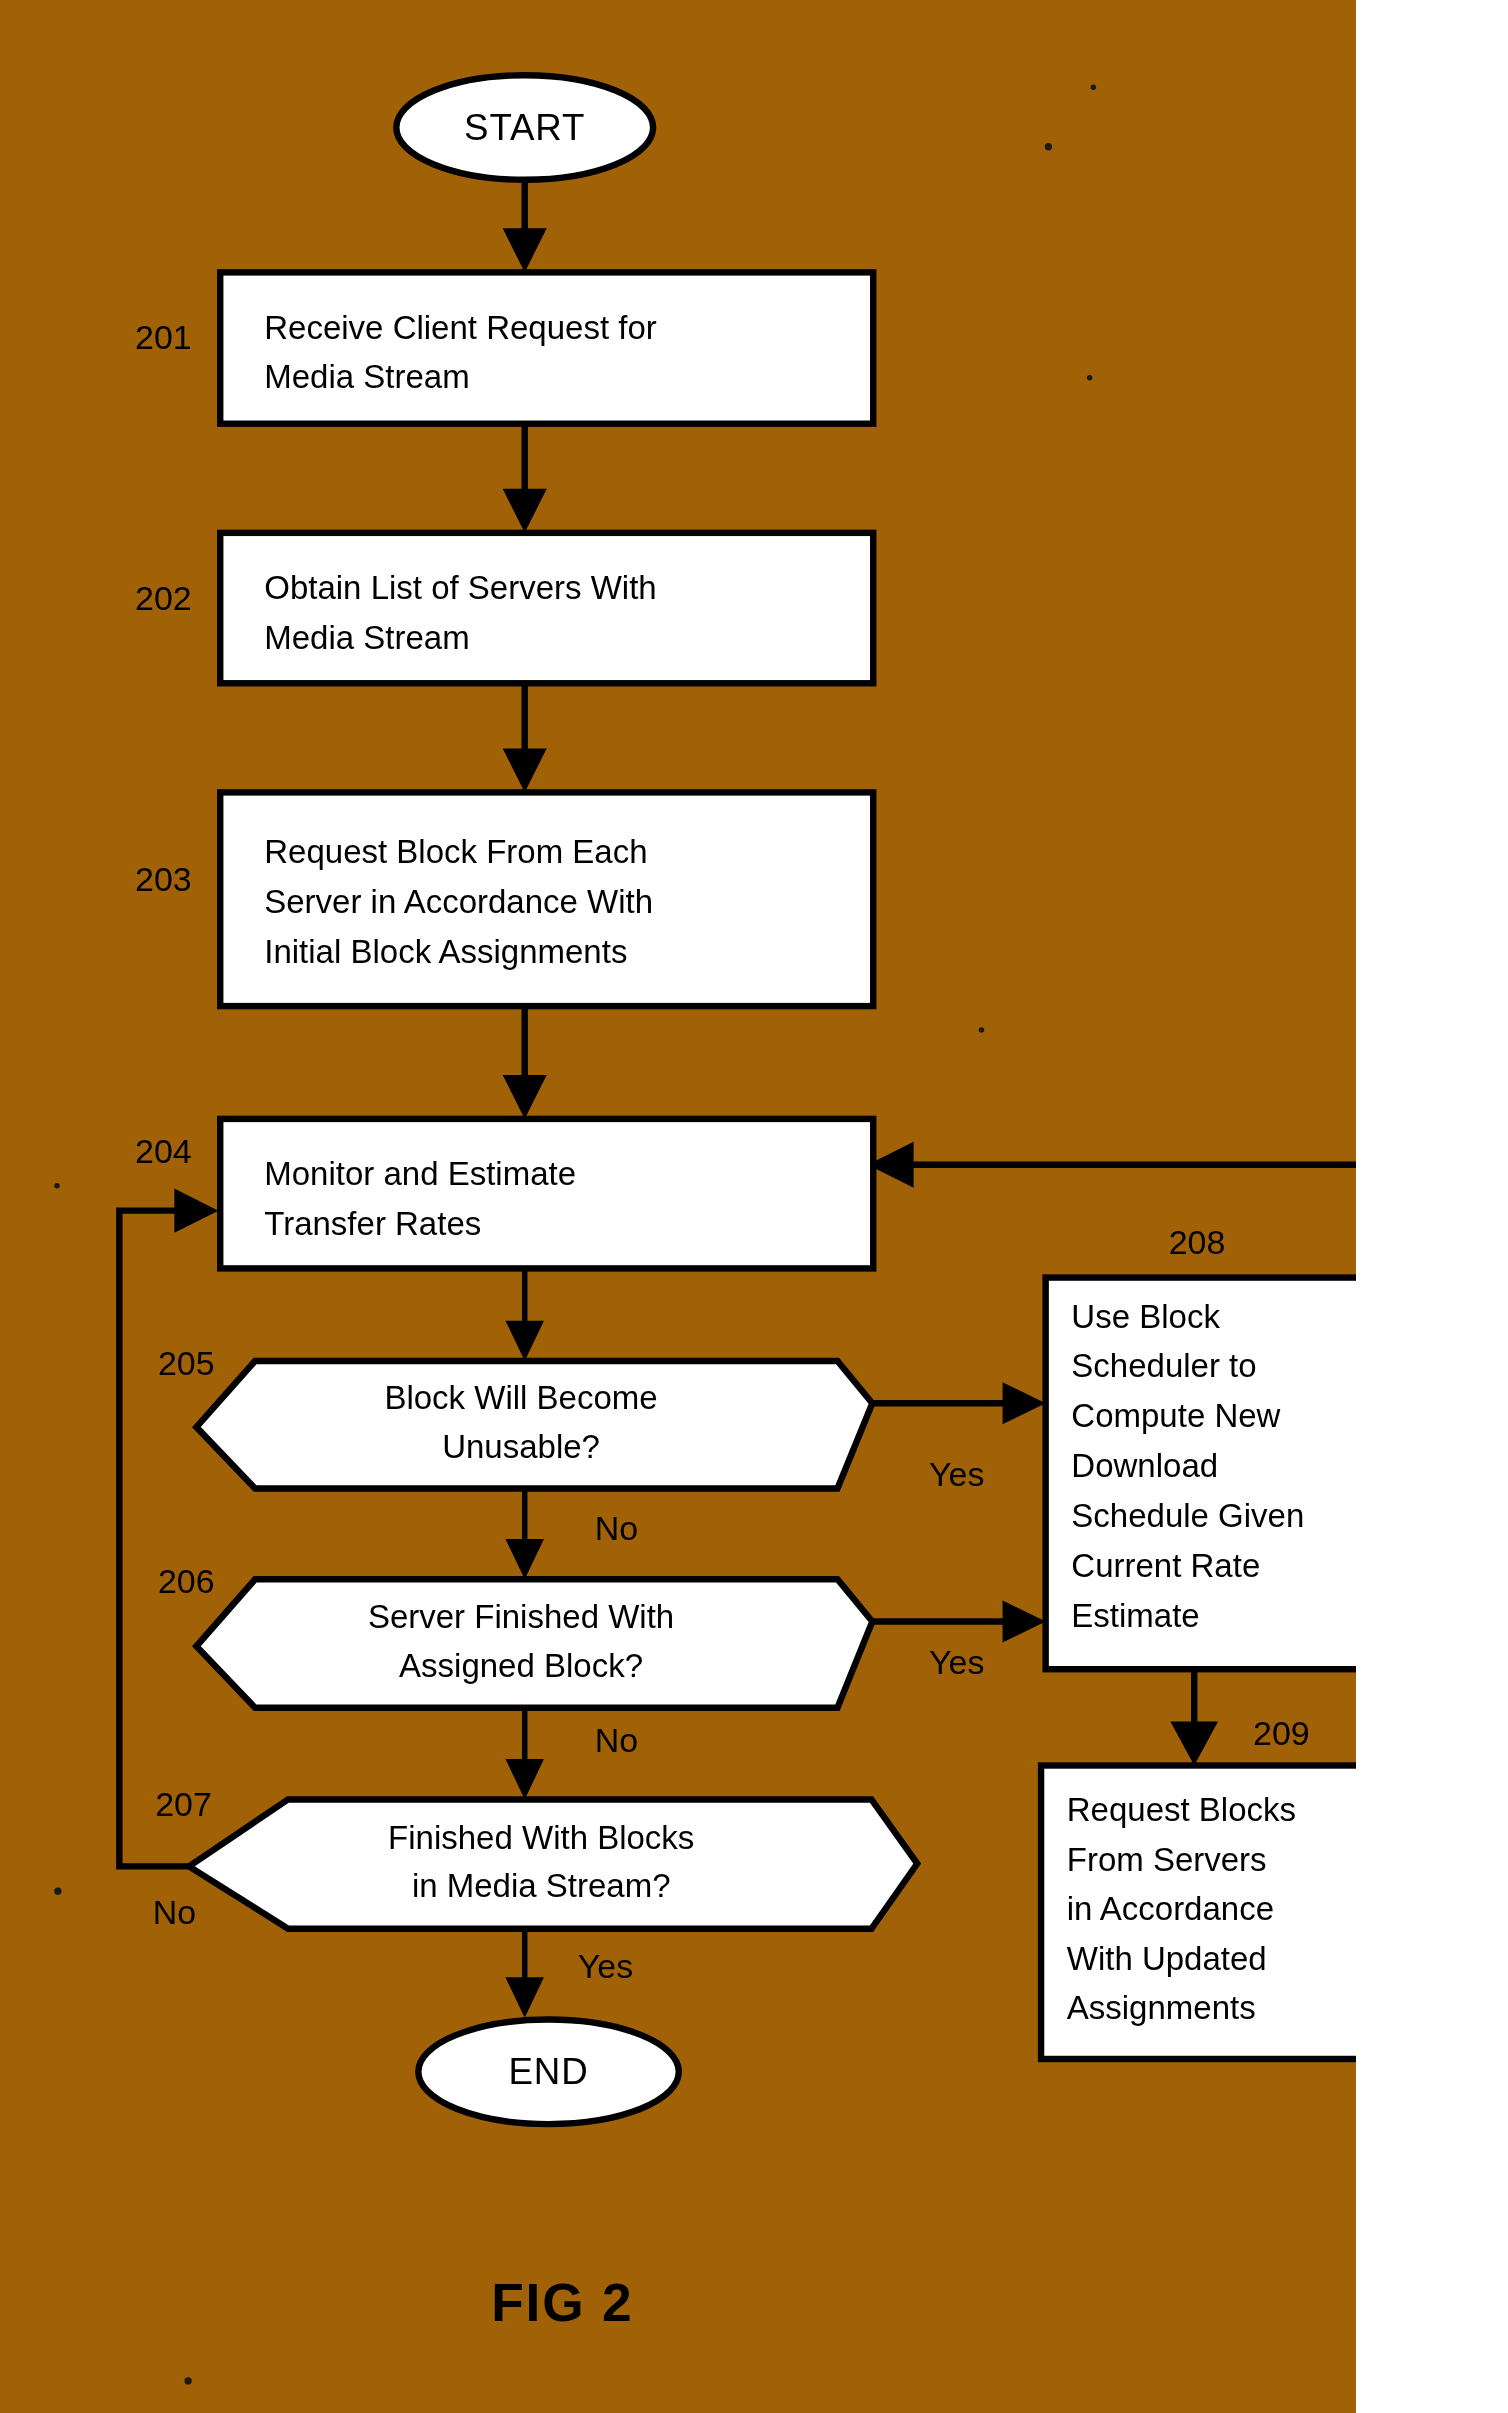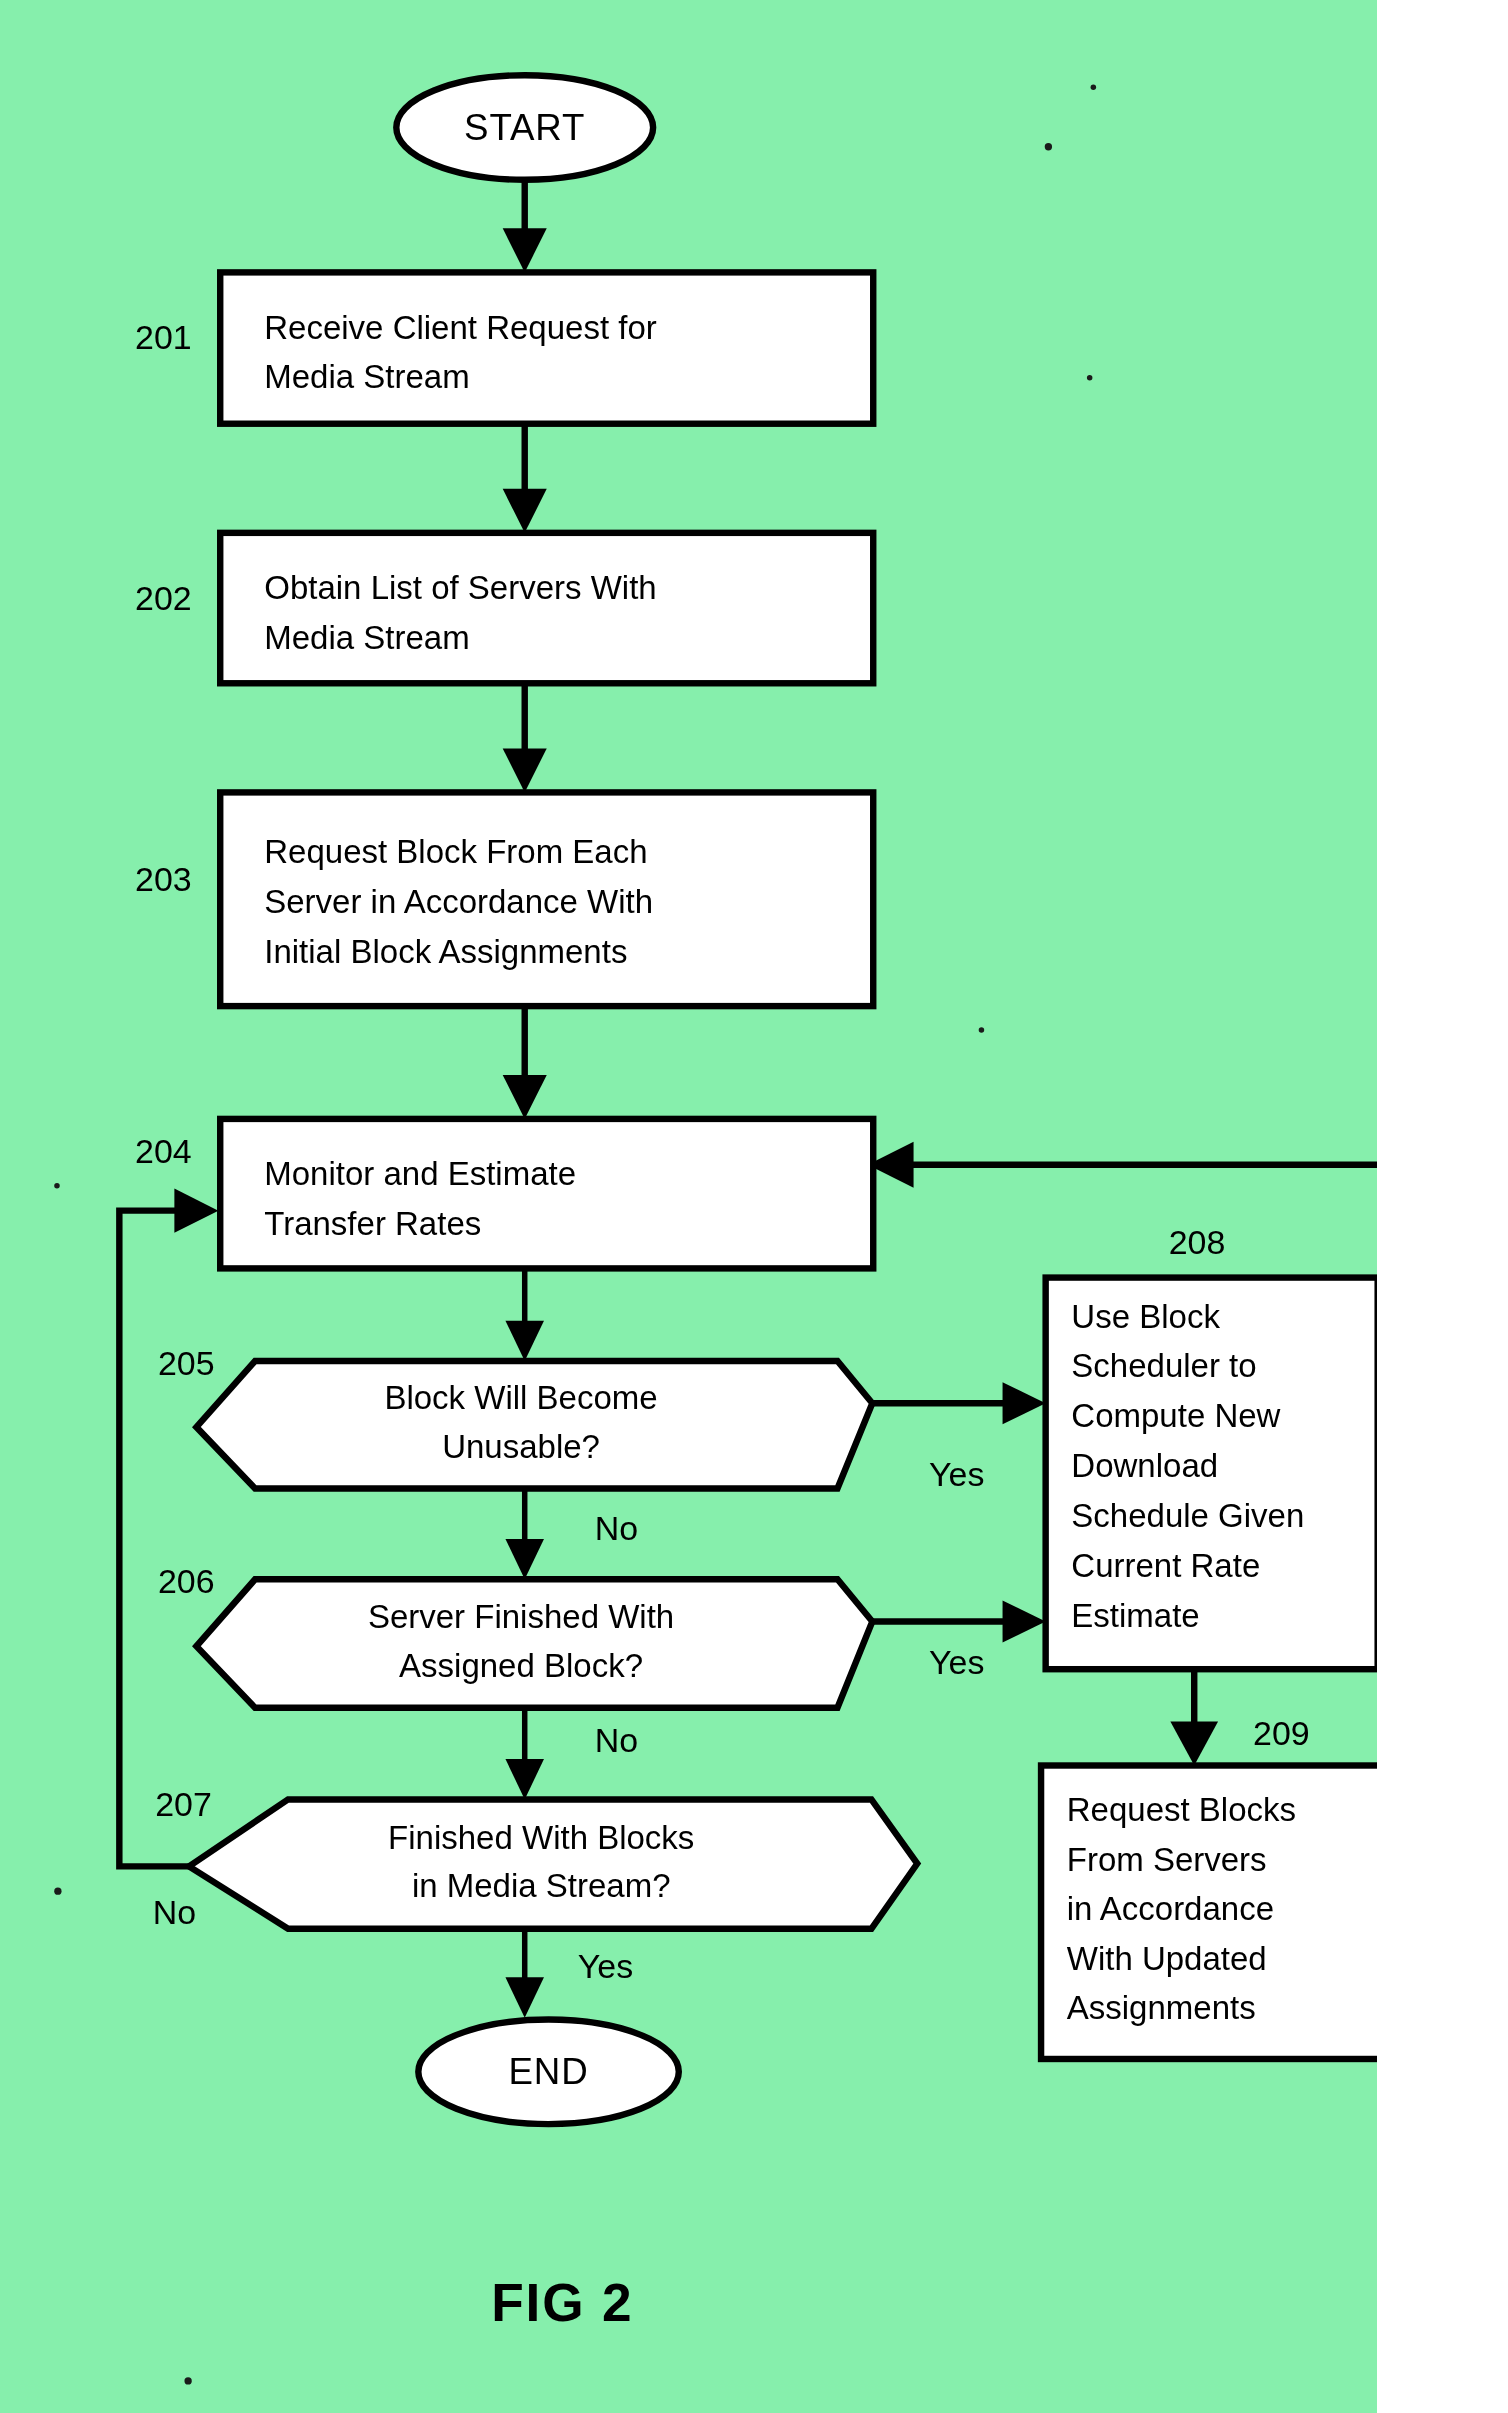--- a/index.html
+++ b/index.html
@@ -7,23 +7,22 @@
     padding: 0;
     background: #ffffff;
   }
   body {
     font-family: "Liberation Sans", sans-serif;
   }
   #figure-root {
     position: relative;
     width: 1356px;
     height: 2413px;
-    background: #86efac;
+    background: #a16207;
     overflow: hidden;
-    padding-left: 21px;
   }
   svg#flowchart-canvas {
     position: absolute;
     top: 0;
     left: 0;
     width: 1508px;
     height: 2413px;
   }
   .shape-stroke {
     fill: #ffffff;

